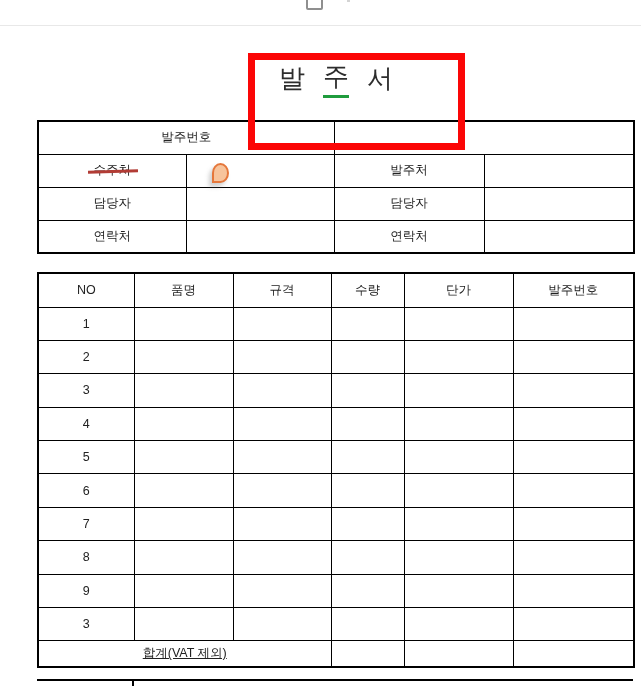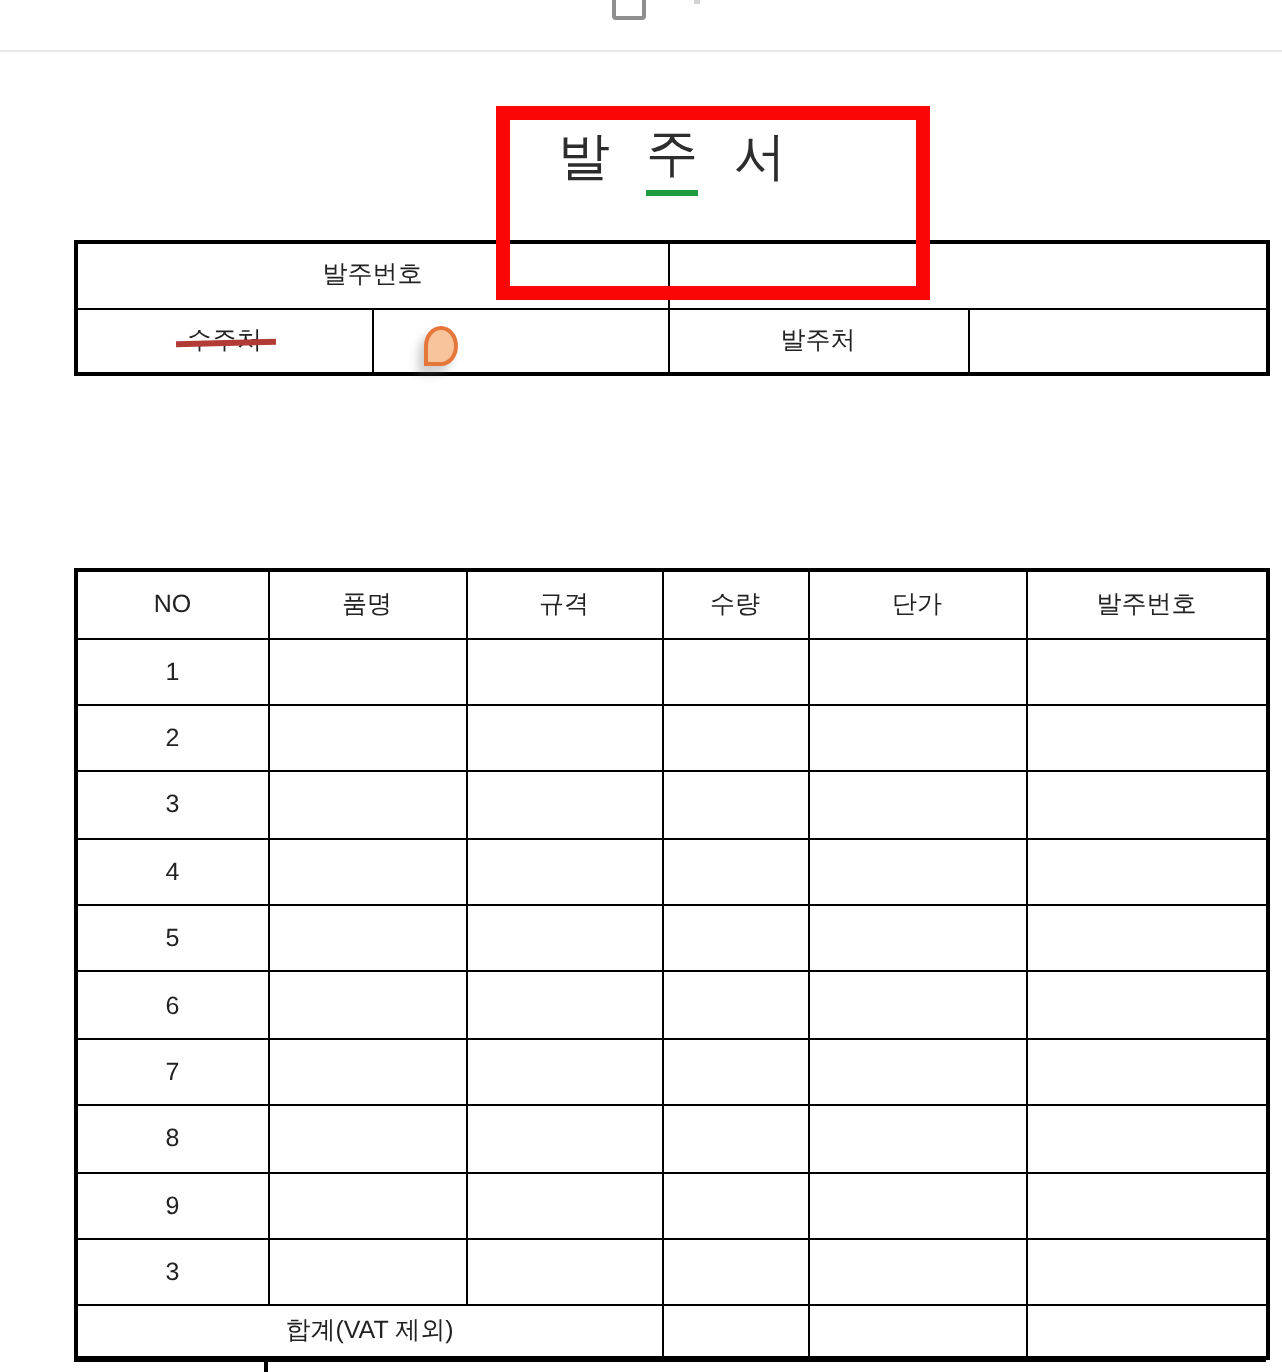--- a/index.html
+++ b/index.html
@@ -21,24 +21,24 @@
   
   .red-box{position:absolute;left:248px;top:53px;width:217px;height:97px;
            border:7px solid #fb0606;box-sizing:border-box;z-index:30;pointer-events:none;}
 
   
   table{border-collapse:collapse;table-layout:fixed;}
   td,th{border:1px solid #000;font-size:12.5px;font-weight:400;text-align:center;
         vertical-align:middle;padding:0;color:#222;overflow:hidden;}
   .info-table{position:absolute;left:37px;top:120px;width:596px;border:2px solid #000;}
   .info-table tr{height:33px;}
-  .items-table{position:absolute;left:37px;top:272px;width:596px;border:2px solid #000;margin-top:12px;}
+  .items-table{position:absolute;left:37px;top:272px;width:596px;border:2px solid #000;}
   .items-table thead tr{height:34px;}
   .items-table tbody.items tr{height:33.4px;}
-  .items-table tbody.total tr{height:26px;}
+  .items-table tbody.total tr{height:26px;text-decoration:underline;}
 
   
   .cell-rel{position:relative;}
   .strike{position:absolute;left:49px;top:15px;width:50px;height:3px;
           background:#b23c35;transform:rotate(-1.5deg);}
 
   
   .pointer-blob{position:absolute;left:212px;top:163px;width:17px;height:20px;
                 background:#f7c49c;border:2px solid #e5773b;box-sizing:border-box;
                 border-radius:50% 50% 50% 0;box-shadow:-3px 4px 4px rgba(120,120,120,0.35);
@@ -79,20 +79,32 @@
       <td colspan="2">발주번호</td>
       <td colspan="2"></td>
     </tr>
     <tr>
       <td class="cell-rel">
         <span>수주처</span>
         <div class="strike" style="background: rgb(178, 60, 53);"></div>
       </td>
       <td></td>
       <td>발주처</td>
+      <td></td>
+    </tr>
+    <tr>
+      <td>담당자</td>
+      <td></td>
+      <td>담당자</td>
+      <td></td>
+    </tr>
+    <tr>
+      <td>연락처</td>
+      <td></td>
+      <td>연락처</td>
       <td></td>
     </tr>
   </tbody>
     </table>
 
   <table class="items-table">
     <colgroup>
         <col style="width:96px">
         <col style="width:99px">
         <col style="width:98px">

